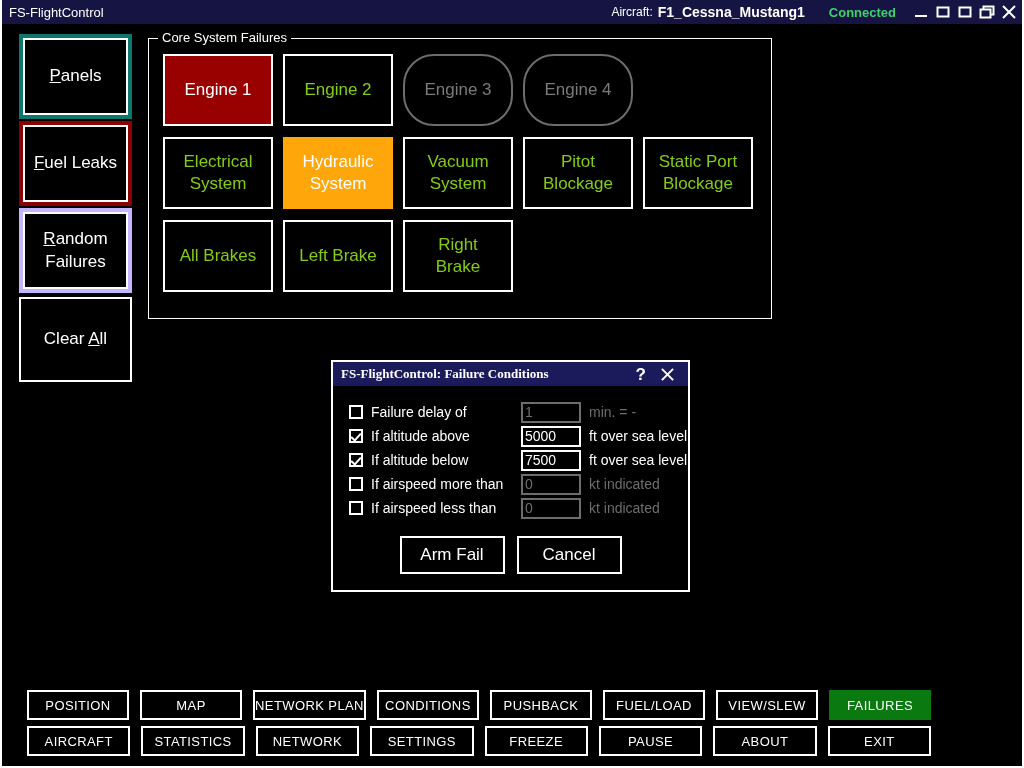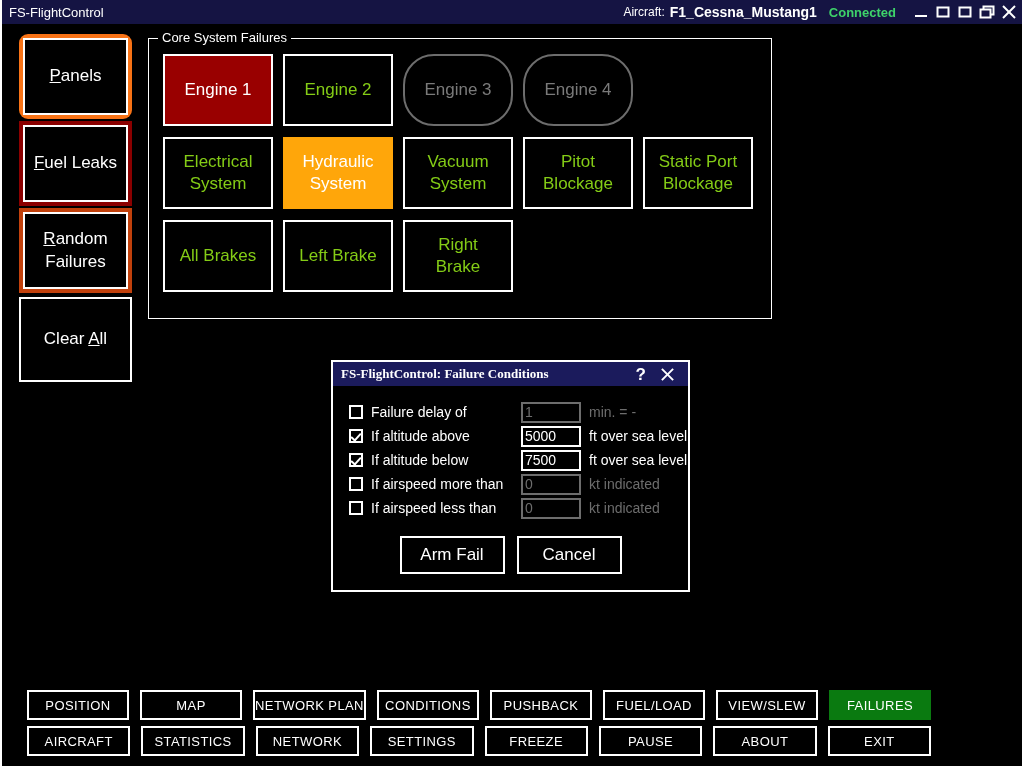--- a/index.html
+++ b/index.html
@@ -49,21 +49,21 @@
   }
   .tb-aircraft-label {
     color: #ffffff;
     font-size: 12px;
     margin-right: 5px;
   }
   .tb-aircraft-value {
     color: #ffffff;
     font-size: 14px;
     font-weight: bold;
-    margin-right: 12px;
+    margin-right: 24px;
     white-space: nowrap;
   }
   .tb-status {
     color: #3ed36a;
     font-size: 13px;
     font-weight: bold;
     margin-right: 14px;
     white-space: nowrap;
   }
   .wc {
@@ -100,22 +100,22 @@
     display: flex;
     align-items: center;
     justify-content: center;
     text-align: center;
     color: #ffffff;
     font-size: 17px;
     line-height: 1.32;
     background: #000000;
   }
   .side-btn.ring-red   { background: #8b0000; }
-  .side-btn.ring-orange{ background: #f97316; border-radius: 9px; }
-  .side-btn.ring-green { background: #c2410c; }
+  .side-btn.ring-orange{ background: #0f766e; }
+  .side-btn.ring-green { background: #c4b5fd; }
   .side-btn.ring-none  { background: #000000; padding: 0; }
   .side-btn.ring-none .side-btn-inner { border: 2px solid #ffffff; }
   .side-btn-inner.fill-green { background: #0a7a10; }
   .side-btn.sb-clear { margin-top: 4px; }
   .side-btn .u { text-decoration: underline; }
 
   
   .groupbox {
     position: absolute;
     left: 146px;

